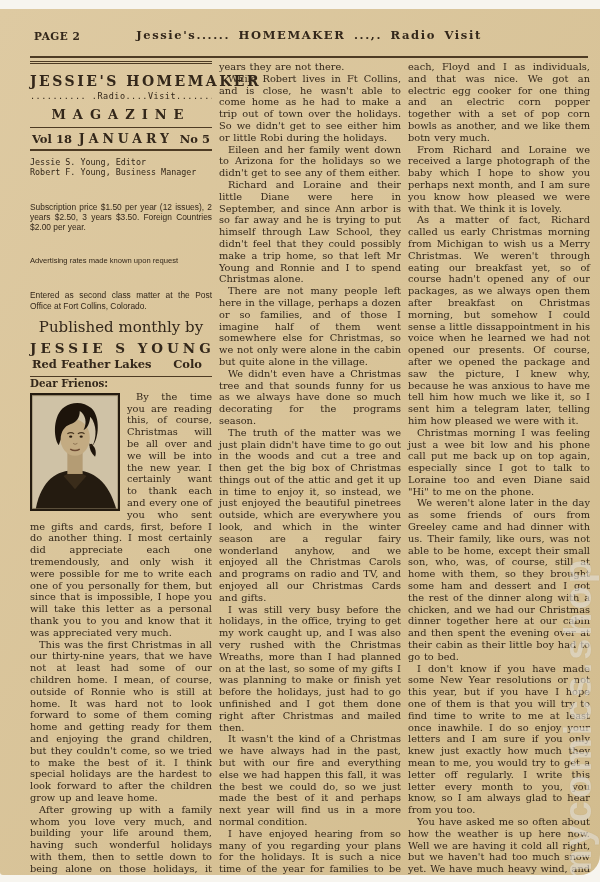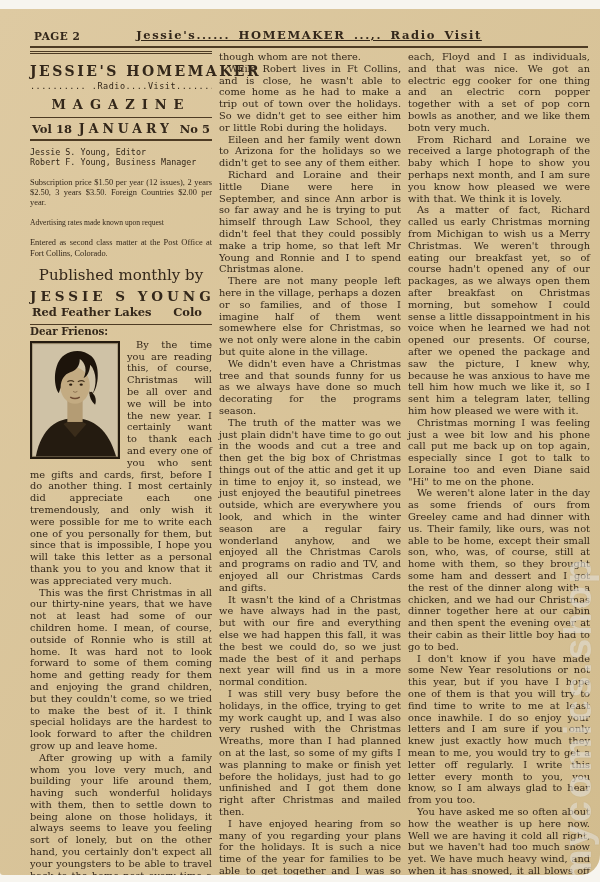--- a/index.html
+++ b/index.html
@@ -9,21 +9,21 @@
     font-family:"DejaVu Serif", serif;
   }
   .paper {
     position:absolute; top:9px; left:0; width:600px; height:866px;
     background:linear-gradient(125deg,#decaa2 0%,#d8c398 55%,#d2bc8e 100%);
     color:#33271a; overflow:hidden;
     border-radius:0 0 20px 3px;
   }
   
   .hdr { position:relative; margin:0 12px 0 30px; padding-top:19px;
-         border-bottom:2px solid #4d3b24; padding-bottom:4px;text-decoration:underline; }
+         border-bottom:2px solid #4d3b24; padding-bottom:14px; }
   .hdr .pg { position:absolute; left:4px; top:21px; font-size:10.5px; font-weight:bold; letter-spacing:.5px; }
   .hdr .ttl { text-align:center; font-size:11.5px; font-weight:bold;
               letter-spacing:1.6px; word-spacing:3px; white-space:nowrap; }
   
   .cols { display:flex; gap:7px; padding:3px 8px 0 30px; align-items:flex-start; }
   .col { width:182px; flex:0 0 182px; }
   .col p { margin:0; font-size:9.8px; line-height:11.8px; text-align:justify;
            text-indent:9px; word-spacing:.6px; }
   .col.cont p:first-child { text-indent:0; }
   
@@ -33,22 +33,22 @@
                margin-top:2px; white-space:nowrap; overflow:hidden; }
   .mast-mag { font-size:13px; font-weight:bold; letter-spacing:7px; margin:6px 0 5px; }
   .rule  { border-top:1.5px solid #4d3b24; }
   .rule2 { border-top:2.5px solid #4d3b24; }
   .vol-row { display:flex; justify-content:space-between; align-items:center;
              font-weight:bold; padding:3px 2px; }
   .vol-row .v { font-size:11.5px; }
   .vol-row .m { font-size:12.5px; letter-spacing:4px; }
   .staff { font-family:"DejaVu Sans Mono", monospace; font-size:8.4px; line-height:10.3px;
            text-align:left; margin-top:6px; white-space:nowrap; }
-  .fine  { font-family:Liberation Serif, serif; font-size:8.4px; line-height:10.2px;
-           text-align:justify; margin-top:10px; }
+  .fine  { font-family:Liberation Sans, sans-serif; font-size:8.4px; line-height:10.2px;
+           text-align:justify; margin-top:24px; }
   .fine.adv { font-size:7.6px; white-space:nowrap; text-align:left; }
   .published { font-size:15px; margin:7px 0 4px; }
   .publisher { font-size:13.5px; font-weight:bold; letter-spacing:4px; white-space:nowrap; }
   .pub-loc { display:flex; justify-content:space-between; font-size:11.5px;
              padding:1px 10px 5px 2px; font-weight:bold;text-align:right; }
   .letter-head { text-align:center; font-size:12px; letter-spacing:1px; margin:8px 0 6px; }
   .salutation { font-weight:bold; font-size:10.3px; margin:0 0 2px; }
   .photo { float:left; width:90px; height:118px; margin:2px 7px 2px 0;
            border:2px solid #241b10; background:#cfc0a4; box-sizing:border-box; }
   .photo svg { display:block; width:100%; height:100%; }
@@ -132,29 +132,29 @@
         </span>
         <div>
             <p>By the time you are reading this, of course, Christmas will be all over and we will be into the new year.  I certainly want to thank each and every one of you who sent me gifts and cards, first, before I do another thing. I most certainly did appreciate each one tremendously, and only wish it were possible for me to write each one of you personally for them, but since that is impossible, I hope you will take this letter as a personal thank you to you and know that it was appreciated very much.</p>
             <p>This was the first Christmas in all our thirty-nine years, that we have not at least had some of our children home.  I mean, of course, outside of Ronnie who is still at home.  It was hard not to look forward to some of them coming home and getting ready for them and enjoying the grand children, but they couldn't come, so we tried to make the best of it.  I think special holidays are the hardest to look forward to after the children grow up and leave home.</p>
             <p>After growing up with a family whom you love very much, and building your life around them, having such wonderful holidays with them, then to settle down to being alone on those holidays, it always seems to leave you feeling sort of lonely, but on the other hand, you certainly don't expect all your youngsters to be able to travel back to the home nest every time a holiday comes along, so you just have to be thankful that you have so many beautiful memories of when they were home and that you know they still love you and are thinking of you too, even</p>
           </div>
       </div>
     </div>
 
     <div class="col cont">
-        <p>though whom are not there.</p>
+        <p>years they are not there.</p>
         <p>While Robert lives in Ft Collins, and is close, he wasn't able to come home as he had to make a trip out of town over the holidays. So we didn't get to see either him or little Robi during the holidays.</p>
         <p>Eileen and her family went down to Arizona for the holidays so we didn't get to see any of them either.</p>
         <p>Richard and Loraine and their little Diane were here in September, and since Ann arbor is so far away and he is trying to put himself through Law School, they didn't feel that they could possibly make a trip home, so that left Mr Young and Ronnie and I to spend Christmas alone.</p>
         <p>There are not many people left here in the village, perhaps a dozen or so families, and of those I imagine half of them went somewhere else for Christmas, so we not only were alone in the cabin but quite alone in the village.</p>
         <p>We didn't even have a Christmas tree and that sounds funny for us as we always have done so much decorating for the programs season.</p>
         <p>The truth of the matter was we just plain didn't have time to go out in the woods and cut a tree and then get the big box of Christmas things out of the attic and get it up in time to enjoy it, so instead, we just enjoyed the beautiful pinetrees outside, which are everywhere you look, and which in the winter season are a regular fairy wonderland anyhow, and we enjoyed all the Christmas Carols and programs on radio and TV, and enjoyed all our Christmas Cards and gifts.</p>
+        <p>I was still very busy before the holidays, in the office, trying to get my work caught up, and I was also very rushed with the Christmas Wreaths, more than I had planned on at the last, so some of my gifts I was planning to make or finish yet before the holidays, just had to go unfinished and I got them done right after Christmas and mailed then.</p>
         <p>It wasn't the kind of a Christmas we have always had in the past, but with our fire and everything else we had happen this fall, it was the best we could do, so we just made the best of it and perhaps next year will find us in a more normal condition.</p>
-        <p>I was still very busy before the holidays, in the office, trying to get my work caught up, and I was also very rushed with the Christmas Wreaths, more than I had planned on at the last, so some of my gifts I was planning to make or finish yet before the holidays, just had to go unfinished and I got them done right after Christmas and mailed then.</p>
         <p>I have enjoyed hearing from so many of you regarding your plans for the holidays.  It is such a nice time of the year for families to be able to get together and I was so happy for you.</p>
         <p>Ronnie was particularly pleased with his Christmas gifts this year as he received a number of books which he wanted and since he does enjoy reading so much, he was more than happy.</p>
       </div>
 
     <div class="col cont">
       <div class="col cont" style="width:auto;flex:none;">
           <p>each, Floyd and I as individuals, and that was nice.  We got an electric egg cooker for one thing and an electric corn popper together with a set of pop corn bowls as another, and we like them botn very much.</p>
           <p>From Richard and Loraine we received a large photograph of the baby which I hope to show you perhaps next month, and I am sure you know how pleased we were with that.  We think it is lovely.</p>
           <p>As a matter of fact, Richard called us early Christmas morning from Michigan to wish us a Merry Christmas.  We weren't through eating our breakfast yet, so of course hadn't opened any of our packages, as we always open them after breakfast on Christmas morning, but somehow I could sense a little dissappointment in his voice when he learned we had not opened our presents.  Of course, after we opened the package and saw the picture, I knew why, because he was anxious to have me tell him how much we like it, so I sent him a telegram later, telling him how pleased we were with it.</p>
           <p>Christmas morning I was feeling just a wee bit low and his phone call put me back up on top again, especially since I got to talk to Loraine too and even Diane said "Hi" to me on the phone.</p>

